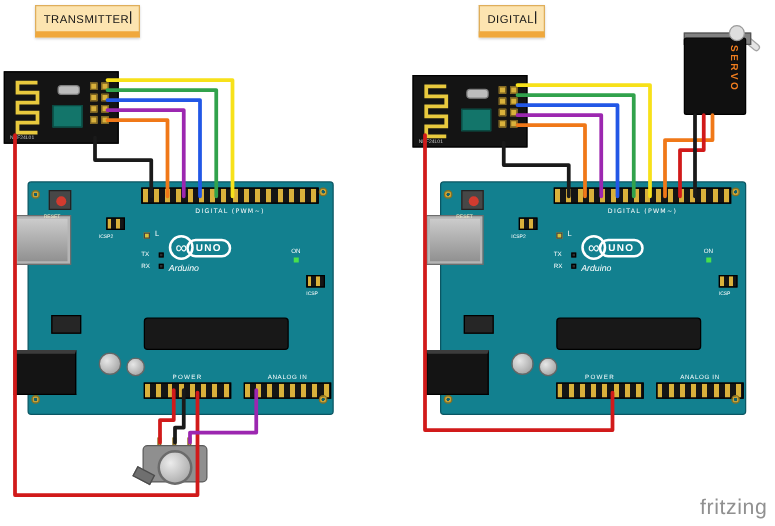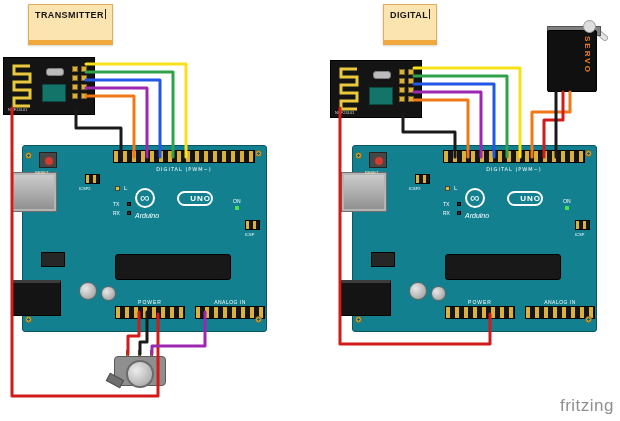--- a/index.html
+++ b/index.html
@@ -4,26 +4,26 @@
 <style>
   * { margin:0; padding:0; box-sizing:border-box; }
   html,body { background:#fff; }
   #canvas {
     position:relative; width:620px; height:421px; background:#ffffff;
     overflow:hidden; font-family:"Liberation Sans", sans-serif;
   }
 
   
   .note {
-    position:absolute; z-index:6; height:41px;
+    position:absolute; z-index:6; height:26px;
     background:var(--note,#FCE4B0);
     border:1px solid #dfae5b; border-bottom:5px solid #f0a83c;
     box-shadow:0 1px 2px rgba(0,0,0,.18);
     padding:4px 6px 0 6px;
-    font-size:9px; font-weight:bold; color:#141414; letter-spacing:.4px;
+    font-size:9px; font-weight:normal; color:#141414; letter-spacing:.4px;
     white-space:nowrap;
   }
   .note .caret { display:inline-block; width:1px; height:10px; background:#222;
     margin-left:1px; vertical-align:-1px; }
 
   
   .board {
     position:absolute; width:245px; height:187px; z-index:1;
     background:var(--board,#12808F);
     border:1px solid #0a5663; border-radius:3px;
@@ -54,23 +54,23 @@
   .icsp2-pins { position:absolute; left:62px; top:28px; width:15px; height:10px; }
   .icsp2-label { position:absolute; left:56px; top:40px; font-size:4px; color:#fff; }
   .icsp-pins { position:absolute; left:222px; top:74px; width:15px; height:10px; }
   .icsp-label { position:absolute; left:222px; top:86px; font-size:4px; color:#fff; }
   .led-sq { position:absolute; width:5px; height:5px; background:#d8c23a; border:1px solid #444; }
   .dark-sq { position:absolute; width:4px; height:4px; background:#2e2e2e; border:1px solid #000; }
   .tiny-label { position:absolute; font-size:5px; color:#fff; }
   .logo-circle { position:absolute; left:112px; top:42px; width:20px; height:20px;
     border:2px solid #fff; border-radius:50%; color:#fff; font-size:13px; line-height:15px;
     text-align:center; }
-  .uno-badge { position:absolute; left:154px; top:45px; width:36px; height:15px;
+  .uno-badge { position:absolute; left:126px; top:45px; width:36px; height:15px;
     border:2px solid #fff; border-radius:9px; color:#fff; font-weight:bold;
-    font-size:8px; letter-spacing:1px; text-align:right; line-height:11px; }
+    font-size:8px; letter-spacing:1px; text-align:center; line-height:11px; }
   .brand { position:absolute; left:112px; top:66px; font-size:7px; color:#fff; font-style:italic; }
   .on-led { position:absolute; left:212px; top:60px; width:4px; height:4px; background:#49e04c; }
   .mcu { position:absolute; left:92px; top:108px; width:116px; height:26px;
     background:#181818; border:1px solid #000; border-radius:3px; }
   .cap { position:absolute; border-radius:50%; border:1px solid #666;
     background:radial-gradient(circle at 35% 35%, #e7e7e7, #949494); }
   .reg { position:absolute; left:18px; top:106px; width:24px; height:15px;
     background:#262626; border:1px solid #000; }
   .hole { position:absolute; width:7px; height:7px; border-radius:50%;
     background:radial-gradient(#12606d 0 35%, #c9a236 40%); border:1px solid #8a6f1e; }

